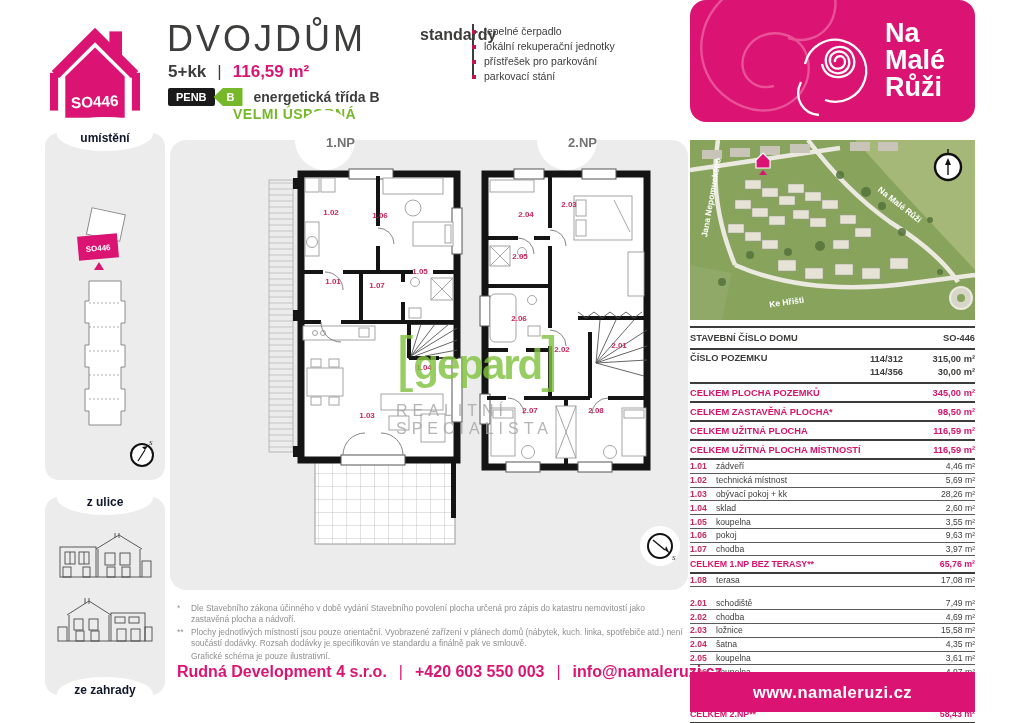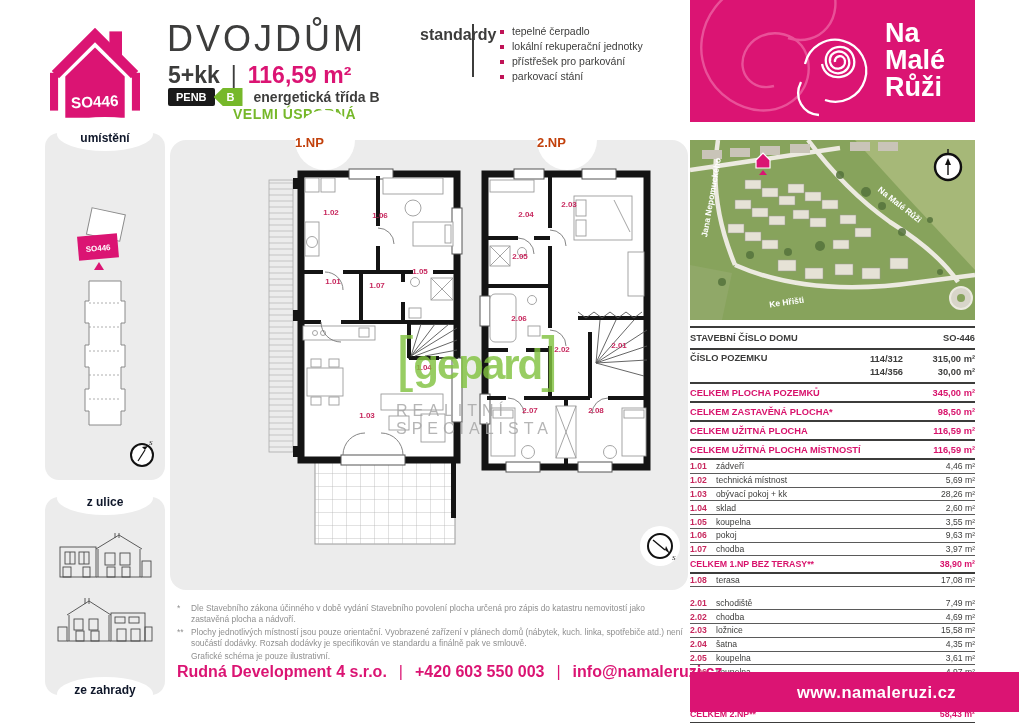--- a/index.html
+++ b/index.html
@@ -2,50 +2,50 @@
 <html><head>
 <meta charset="utf-8">
 <style>
   html,body{margin:0;padding:0;background:#fff;}
   .page{position:relative;width:1024px;height:723px;background:#fff;overflow:hidden;
         font-family:"Liberation Sans",sans-serif;color:#3c3c3b;}
   .abs{position:absolute;}
 
   
   .title{left:167px;top:18px;font-size:36px;font-weight:400;letter-spacing:3px;color:#3d3d3c;}
-  .specline{left:168px;top:62px;font-size:23px;font-weight:bold;display:flex;align-items:flex-start;}
+  .specline{left:168px;top:62px;font-size:17px;font-weight:bold;display:flex;align-items:flex-start;}
   .specline .pipe{font-weight:300;margin:0 11px;color:#3d3d3c;}
   .specline .area{color:#DB1473;}
   .penbrow{left:168px;top:88px;display:flex;align-items:center;}
   .penb-chip{background:#1a1a1a;color:#fff;font-size:11px;font-weight:bold;padding:3px 8px;border-radius:2px;}
   .penb-tag{background:#76B82A;color:#fff;font-size:11px;font-weight:bold;padding:3px 8px 3px 13px;margin-left:-1px;
             clip-path:polygon(0 50%,32% 0,100% 0,100% 100%,32% 100%);}
   .energy-class{margin-left:11px;font-size:14px;font-weight:bold;color:#3d3d3c;}
   .energy-rating{left:233px;top:106px;font-size:14px;font-weight:bold;color:#76B82A;letter-spacing:.5px;}
 
   .std-label{left:420px;top:26px;width:48px;text-align:right;font-size:16px;font-weight:bold;}
   .std-divider{left:472px;top:24px;width:1.5px;height:53px;background:#3c3c3b;}
-  .std-list{left:500px;top:24px;font-size:10.5px;line-height:15px;}
+  .std-list{left:472px;top:24px;font-size:10.5px;line-height:15px;}
   .std-item{display:flex;align-items:center;}
   .std-item .bullet{width:4px;height:4px;background:#C01356;display:inline-block;margin-right:8px;}
 
-  .brandblock{left:690px;top:0;width:285px;height:122px;background:#DB1473;overflow:hidden;}
+  .brandblock{left:690px;top:0;width:285px;height:122px;background:#DB1473;overflow:hidden;border-radius:16px;}
 
   
   .panel{background:#ECECEC;border-radius:14px;}
   .panel1{left:45px;top:133px;width:120px;height:347px;}
   .panel2{left:45px;top:497px;width:120px;height:198px;}
   .notch{position:absolute;background:#fff;border-radius:50%;width:96px;height:34px;left:50%;transform:translateX(-50%);}
   .notch.top{top:-16px;} .notch.bottom{bottom:-16px;}
   .panel-label{position:absolute;width:100%;text-align:center;font-size:12px;font-weight:bold;color:#0f172a;}
 
   
   .planarea{left:170px;top:140px;width:518px;height:450px;background:#ECECEC;border-radius:16px;}
   .plan-notch{position:absolute;width:60px;height:60px;border-radius:50%;background:#fff;top:-30px;}
-  .plan-label{position:absolute;top:-5px;width:60px;text-align:left;font-size:13px;font-weight:bold;color:#c2410c;}
+  .plan-label{position:absolute;top:-5px;width:60px;text-align:right;font-size:13px;font-weight:bold;color:#737373;}
   .roomlbl{position:absolute;font-size:8px;font-weight:bold;color:#C7285E;transform:translate(-50%,-50%);}
   .watermark{left:396px;top:322px;width:260px;text-align:left;opacity:.82;pointer-events:none;}
   .wm-word{font-size:42px;font-weight:bold;color:#82C341;letter-spacing:-2px;line-height:66px;margin-top:36px;}
   .wm-bracket{font-size:62px;font-weight:400;color:#82C341;}
   .wm-sub{font-size:16px;letter-spacing:5px;color:#A5A5A5;margin-top:4px;}
 
   
   .aerial{left:690px;top:140px;width:285px;height:180px;overflow:hidden;}
   .tablewrap{left:690px;top:326px;width:285px;font-size:9.3px;}
   .trow{display:flex;align-items:center;justify-content:space-between;}
@@ -55,21 +55,21 @@
   .parcel-lines div{display:flex;justify-content:flex-end;line-height:13px;}
   .parcel-num{width:60px;text-align:right;}
   .parcel-area{width:72px;text-align:right;}
   .pinkrow{color:#D8136C;font-weight:bold;padding:3.5px 0;border-bottom:2px solid #3c3c3b;text-align:center;}
   .roomrow{padding:1.4px 0;border-bottom:1.4px solid #5a5a5a;font-size:8.6px;}
   .roomrow .rid{color:#C7285E;font-weight:bold;width:26px;}
   .roomrow .rname{flex:1;color:#3c3c3b;}
   .roomrow .rarea{text-align:right;color:#3c3c3b;}
   .subtotal{color:#D8136C;font-weight:bold;padding:2.6px 0;border-bottom:2px solid #3c3c3b;font-size:8.8px;}
   .tgap{height:9px;}
-  .webbar{left:690px;top:672px;width:285px;height:40px;background:#DB1473;display:flex;align-items:center;justify-content:center;padding-left:44px;}
+  .webbar{left:690px;top:672px;width:285px;height:40px;background:#DB1473;display:flex;align-items:center;justify-content:center;}
   .webbar span{color:#fff;font-weight:bold;font-size:16.5px;letter-spacing:.5px;}
 
   
   .notes{left:177px;top:603px;width:508px;font-size:8.4px;line-height:11px;color:#8f8f8f;}
   .note{display:flex;}
   .note .mk{width:14px;flex:none;}
   .note3{margin-left:14px;margin-top:2px;}
   .devrow{left:177px;top:650px;width:511px;display:flex;align-items:center;}
   .devrow .dlabel{font-size:10px;font-weight:bold;color:#3d3d3c;}
   .devrow .dline{flex:1;height:1.5px;background:#3d3d3c;margin-left:9px;}
@@ -524,21 +524,21 @@
         <span class="rarea">9,63 m²</span>
       </div>
     <div class="trow roomrow">
         <span class="rid">1.07</span>
         <span class="rname">chodba</span>
         <span class="rarea">3,97 m²</span>
       </div>
 
     <div class="trow subtotal">
       <span>CELKEM 1.NP BEZ TERASY**</span>
-        <span>38,90 m²</span>
+        <span>65,76 m²</span>
     </div>
     <div class="trow roomrow">
         <span class="rid">1.08</span>
         <span class="rname">terasa</span>
         <span class="rarea">17,08 m²</span>
       </div>
 
     <div class="tgap"></div>
 
     <div class="trow roomrow">

